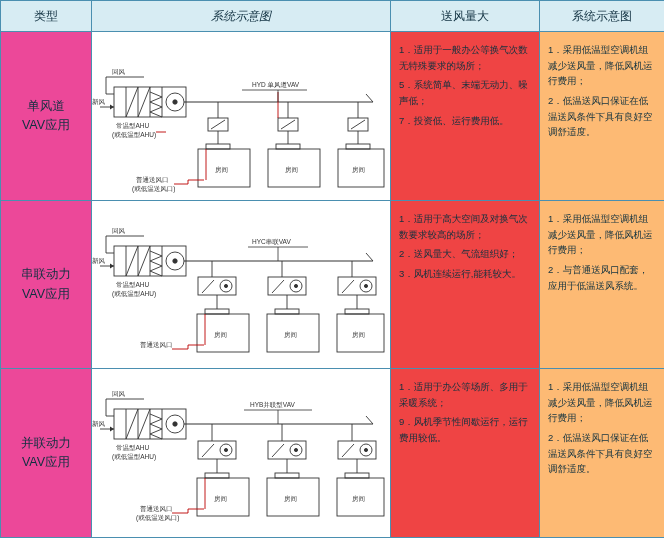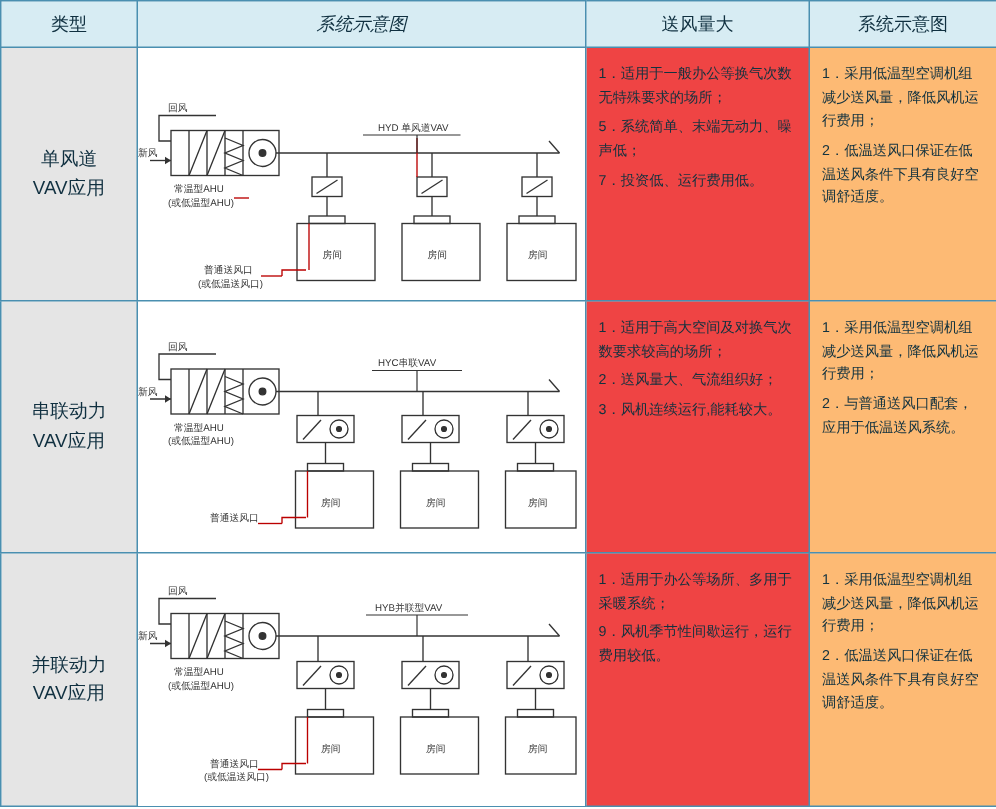--- a/index.html
+++ b/index.html
@@ -18,21 +18,21 @@
     font-size:12px;
     font-weight:normal;
     color:#103040;
     text-align:center;
   }
   .col-type{width:90px;}
   .col-diag{width:298px;font-style:italic;}
   .col-feat{width:148px;}
   .col-low{width:124px;}
   td.type-cell{
-    background:#e5e5e5;
+    background:#ec4899;
     text-align:center;
     font-size:12.5px;
     line-height:1.55;
     color:#103040;
   }
   td.diag-cell{background:#ffffff;position:relative;}
   td.feat-cell,td.low-cell{
     background:#eef6fa;
     font-size:9.5px;
     line-height:1.65;

